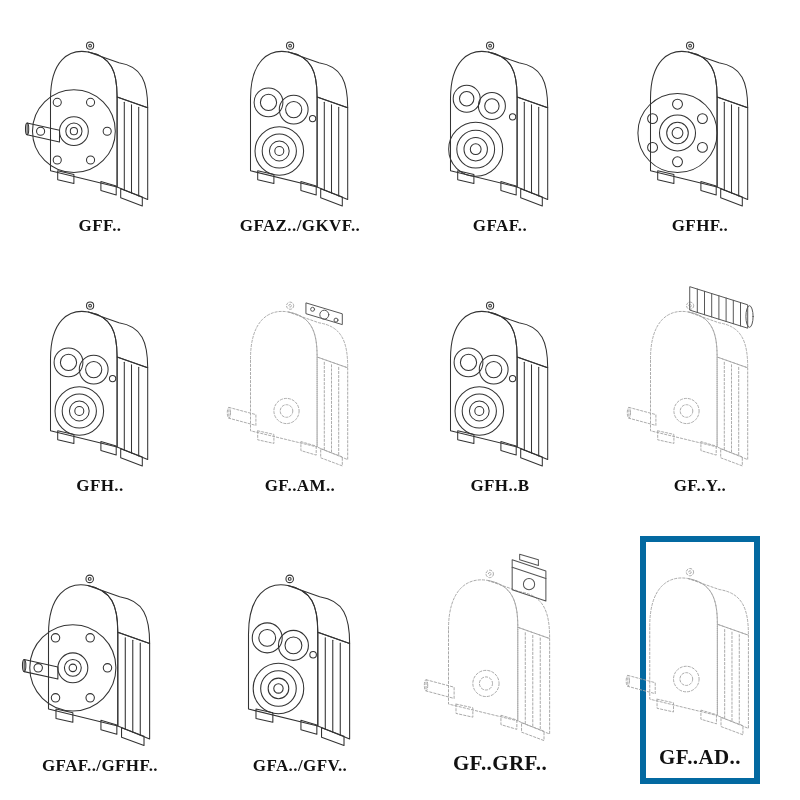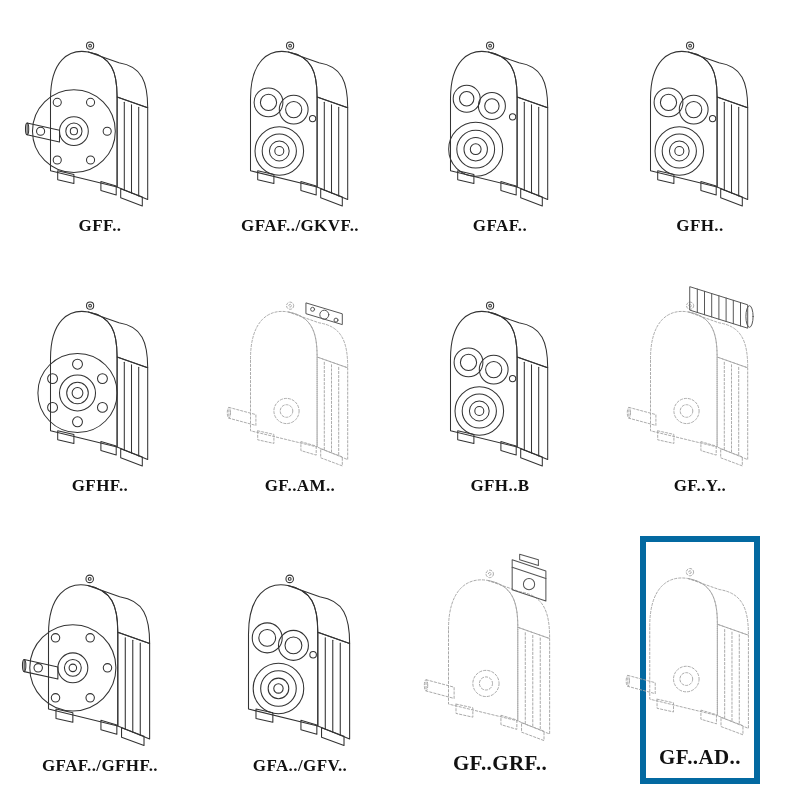--- a/index.html
+++ b/index.html
@@ -83,21 +83,21 @@
         <circle cx="62" cy="150" r="27"></circle>
         <circle cx="62" cy="150" r="19"></circle>
         <circle cx="62" cy="150" r="11"></circle>
         <circle cx="62" cy="150" r="5"></circle>
         <circle cx="50" cy="96" r="16"></circle>
         <circle cx="50" cy="96" r="9"></circle>
         <circle cx="78" cy="104" r="16"></circle>
         <circle cx="78" cy="104" r="9"></circle>
         <circle cx="99" cy="114" r="3.5"></circle>
       </svg>
-    <figcaption class="label">GFAF../GKVF..</figcaption>
+    <figcaption class="label">GFAZ../GKVF..</figcaption>
   </figure>
 
   <figure class="cell">
     <svg class="drawing solid" viewBox="0 0 170 220">
         <path d="M30,92 C30,50 50,36 72,40 C98,45 104,62 104,90 L104,190 L30,172 Z"></path>
         <path d="M72,40 C98,45 104,62 104,90 L138,102 C138,74 132,56 106,52 Z"></path>
         <path d="M104,90 L138,102 L138,204 L104,190 Z"></path>
         <line x1="112" y1="95.82352941176471" x2="112" y2="193.2941176470588"></line>
         <line x1="120" y1="98.6470588235294" x2="120" y2="196.58823529411765"></line>
         <line x1="128" y1="101.47058823529412" x2="128" y2="199.88235294117646"></line>
@@ -110,46 +110,20 @@
         <circle cx="58" cy="148" r="21"></circle>
         <circle cx="58" cy="148" r="13"></circle>
         <circle cx="58" cy="148" r="6"></circle>
         <circle cx="48" cy="92" r="15"></circle>
         <circle cx="48" cy="92" r="8"></circle>
         <circle cx="76" cy="100" r="15"></circle>
         <circle cx="76" cy="100" r="8"></circle>
         <circle cx="99" cy="112" r="3.5"></circle>
       </svg>
     <figcaption class="label">GFAF..</figcaption>
-  </figure>
-
-  <figure class="cell">
-    <svg class="drawing solid" viewBox="0 0 170 220">
-        <path d="M30,92 C30,50 50,36 72,40 C98,45 104,62 104,90 L104,190 L30,172 Z"></path>
-        <path d="M72,40 C98,45 104,62 104,90 L138,102 C138,74 132,56 106,52 Z"></path>
-        <path d="M104,90 L138,102 L138,204 L104,190 Z"></path>
-        <line x1="112" y1="95.82352941176471" x2="112" y2="193.2941176470588"></line>
-        <line x1="120" y1="98.6470588235294" x2="120" y2="196.58823529411765"></line>
-        <line x1="128" y1="101.47058823529412" x2="128" y2="199.88235294117646"></line>
-        <path d="M38,172 L56,176 L56,186 L38,182 Z"></path>
-        <path d="M86,184 L103,189 L103,199 L86,194 Z"></path>
-        <path d="M108,192 L132,201 L132,211 L108,202 Z"></path>
-        <circle cx="74" cy="33" r="4"></circle>
-        <circle cx="74" cy="33" r="1.5"></circle>
-        <circle cx="62" cy="150" r="27"></circle>
-        <circle cx="62" cy="150" r="19"></circle>
-        <circle cx="62" cy="150" r="11"></circle>
-        <circle cx="62" cy="150" r="5"></circle>
-        <circle cx="50" cy="96" r="16"></circle>
-        <circle cx="50" cy="96" r="9"></circle>
-        <circle cx="78" cy="104" r="16"></circle>
-        <circle cx="78" cy="104" r="9"></circle>
-        <circle cx="99" cy="114" r="3.5"></circle>
-      </svg>
-    <figcaption class="label">GFH..</figcaption>
   </figure>
 
   <figure class="cell">
     <svg class="drawing solid" viewBox="0 0 170 220">
         <path d="M30,92 C30,50 50,36 72,40 C98,45 104,62 104,90 L104,190 L30,172 Z"></path>
         <path d="M72,40 C98,45 104,62 104,90 L138,102 C138,74 132,56 106,52 Z"></path>
         <path d="M104,90 L138,102 L138,204 L104,190 Z"></path>
         <line x1="112" y1="95.82352941176471" x2="112" y2="193.2941176470588"></line>
         <line x1="120" y1="98.6470588235294" x2="120" y2="196.58823529411765"></line>
         <line x1="128" y1="101.47058823529412" x2="128" y2="199.88235294117646"></line>
@@ -163,20 +137,46 @@
         <circle cx="60" cy="130" r="12"></circle>
         <circle cx="60" cy="130" r="6"></circle>
         <circle cx="87.71281292110204" cy="146" r="5.5"></circle>
         <circle cx="60" cy="162" r="5.5"></circle>
         <circle cx="32.28718707889797" cy="146" r="5.5"></circle>
         <circle cx="32.28718707889796" cy="114.00000000000001" r="5.5"></circle>
         <circle cx="59.99999999999999" cy="98" r="5.5"></circle>
         <circle cx="87.71281292110204" cy="114.00000000000001" r="5.5"></circle>
       </svg>
     <figcaption class="label">GFHF..</figcaption>
+  </figure>
+
+  <figure class="cell">
+    <svg class="drawing solid" viewBox="0 0 170 220">
+        <path d="M30,92 C30,50 50,36 72,40 C98,45 104,62 104,90 L104,190 L30,172 Z"></path>
+        <path d="M72,40 C98,45 104,62 104,90 L138,102 C138,74 132,56 106,52 Z"></path>
+        <path d="M104,90 L138,102 L138,204 L104,190 Z"></path>
+        <line x1="112" y1="95.82352941176471" x2="112" y2="193.2941176470588"></line>
+        <line x1="120" y1="98.6470588235294" x2="120" y2="196.58823529411765"></line>
+        <line x1="128" y1="101.47058823529412" x2="128" y2="199.88235294117646"></line>
+        <path d="M38,172 L56,176 L56,186 L38,182 Z"></path>
+        <path d="M86,184 L103,189 L103,199 L86,194 Z"></path>
+        <path d="M108,192 L132,201 L132,211 L108,202 Z"></path>
+        <circle cx="74" cy="33" r="4"></circle>
+        <circle cx="74" cy="33" r="1.5"></circle>
+        <circle cx="62" cy="150" r="27"></circle>
+        <circle cx="62" cy="150" r="19"></circle>
+        <circle cx="62" cy="150" r="11"></circle>
+        <circle cx="62" cy="150" r="5"></circle>
+        <circle cx="50" cy="96" r="16"></circle>
+        <circle cx="50" cy="96" r="9"></circle>
+        <circle cx="78" cy="104" r="16"></circle>
+        <circle cx="78" cy="104" r="9"></circle>
+        <circle cx="99" cy="114" r="3.5"></circle>
+      </svg>
+    <figcaption class="label">GFH..</figcaption>
   </figure>
 
   <figure class="cell">
     <svg class="drawing dashed" viewBox="0 0 170 220">
         <path d="M30,92 C30,50 50,36 72,40 C98,45 104,62 104,90 L104,190 L30,172 Z"></path>
         <path d="M72,40 C98,45 104,62 104,90 L138,102 C138,74 132,56 106,52 Z"></path>
         <path d="M104,90 L138,102 L138,204 L104,190 Z"></path>
         <line x1="112" y1="95.82352941176471" x2="112" y2="193.2941176470588"></line>
         <line x1="120" y1="98.6470588235294" x2="120" y2="196.58823529411765"></line>
         <line x1="128" y1="101.47058823529412" x2="128" y2="199.88235294117646"></line>

